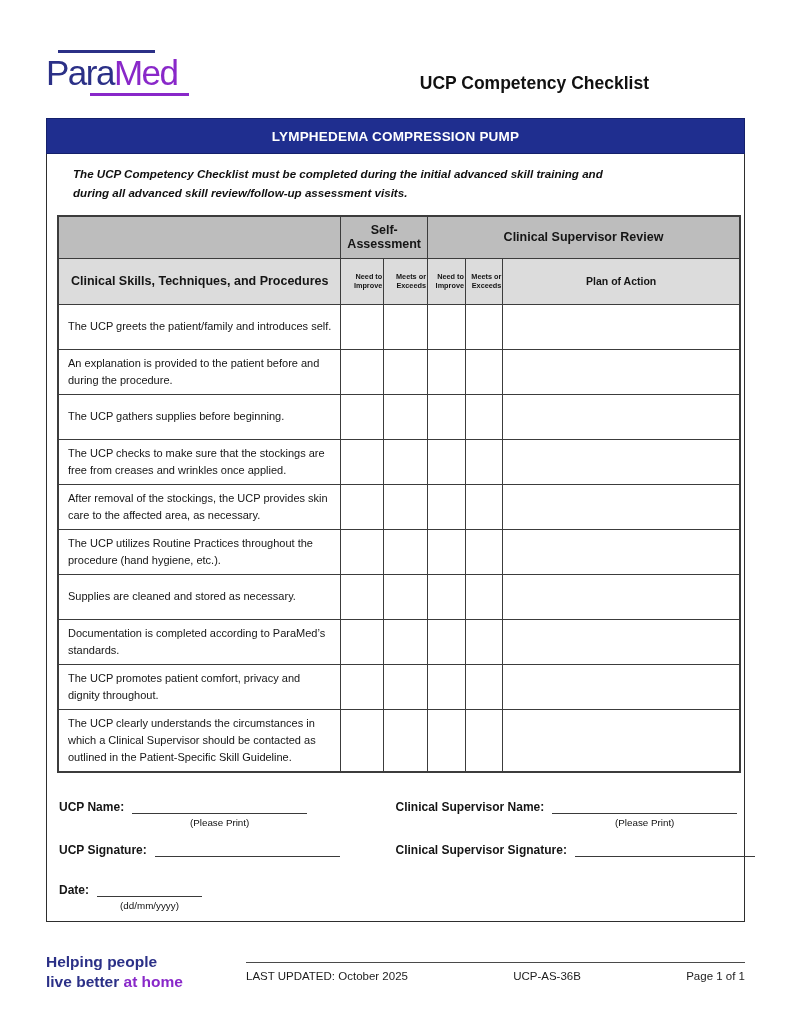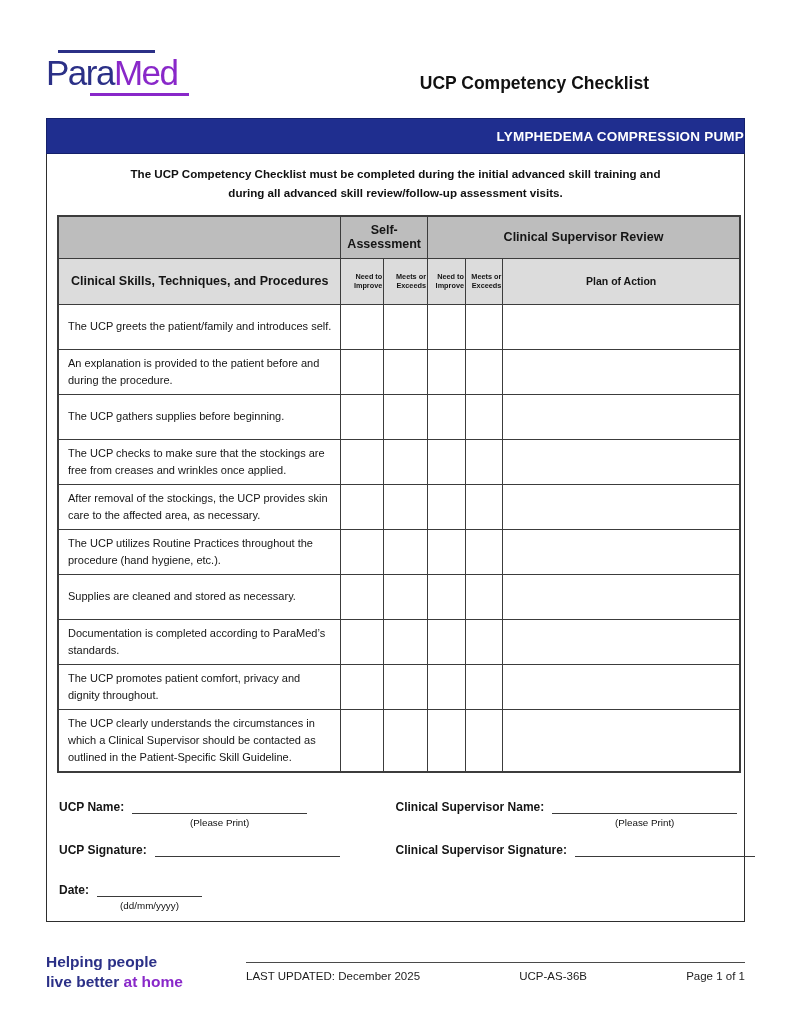--- a/index.html
+++ b/index.html
@@ -15,30 +15,30 @@
   .logo { display: inline-block; }
   .logo-topline { height: 3px; width: 97px; margin-left: 12px; margin-bottom: 3px; background: #2B3087; }
   .logo-text { font-size: 35px; font-weight: normal; letter-spacing: -1.5px; line-height: 0.95; }
   .logo-part1 { color: #2B3087; }
   .logo-part2 { color: #8928C9; }
   .logo-bottomline { height: 3px; width: 99px; margin-left: 44px; margin-top: 4px; background: #8928C9; }
   .doc-title { font-size: 17.5px; font-weight: bold; color: #111; margin: 0 96px 2px 0; }
 
   
   .banner {
-    margin-top: 22px; background: #1F2E8F; color: #ffffff; text-align: right;
+    margin-top: 22px; background: #1F2E8F; color: #ffffff; text-align: center;
     font-weight: bold; font-size: 13.5px; padding: 10px 0 9px 0; letter-spacing: 0.2px;
     border: 1px solid #14206b;
   }
 
   
   .outer-box { border: 1.6px solid #2e2e2e; border-top: none; padding: 0 0 10px 0; }
   .note {
-    margin: 0; padding: 11px 26px 13px 26px; text-align: center;
-    font-weight: bold; font-size: 11.6px; line-height: 1.6; color: #101010;
+    margin: 0; padding: 11px 26px 13px 26px; 
+    font-weight: bold; font-style: italic; font-size: 11.6px; line-height: 1.6; color: #101010;
   }
 
   
   .skills-table {
     border-collapse: collapse; width: calc(100% - 13px); margin: 0 3px 0 10px;
     border: 2px solid #3c3c3c;
   }
   .skills-table th, .skills-table td { border: 1.5px solid #3c3c3c; }
   .group-row th { background: #BDBDBD; font-size: 12.5px; font-weight: bold; height: 42px; padding: 2px 6px; }
   .sub-row th { background: #DCDCDC; font-weight: bold; }
@@ -248,20 +248,20 @@
   </div>
 
   <div class="footer">
     <div class="tagline">
       <span>Helping people</span><br>
       <span>live better </span><span class="purple">at home</span>
     </div>
     <div class="footer-right">
       <div class="footer-rule"></div>
       <div class="footer-items">
-        <span>LAST UPDATED: December 2025</span>
+        <span>LAST UPDATED: October 2025</span>
         <span>UCP-AS-36B</span>
         <span>Page 1 of 1</span>
       </div>
     </div>
   </div>
 
 </div>
 
 </body></html>

